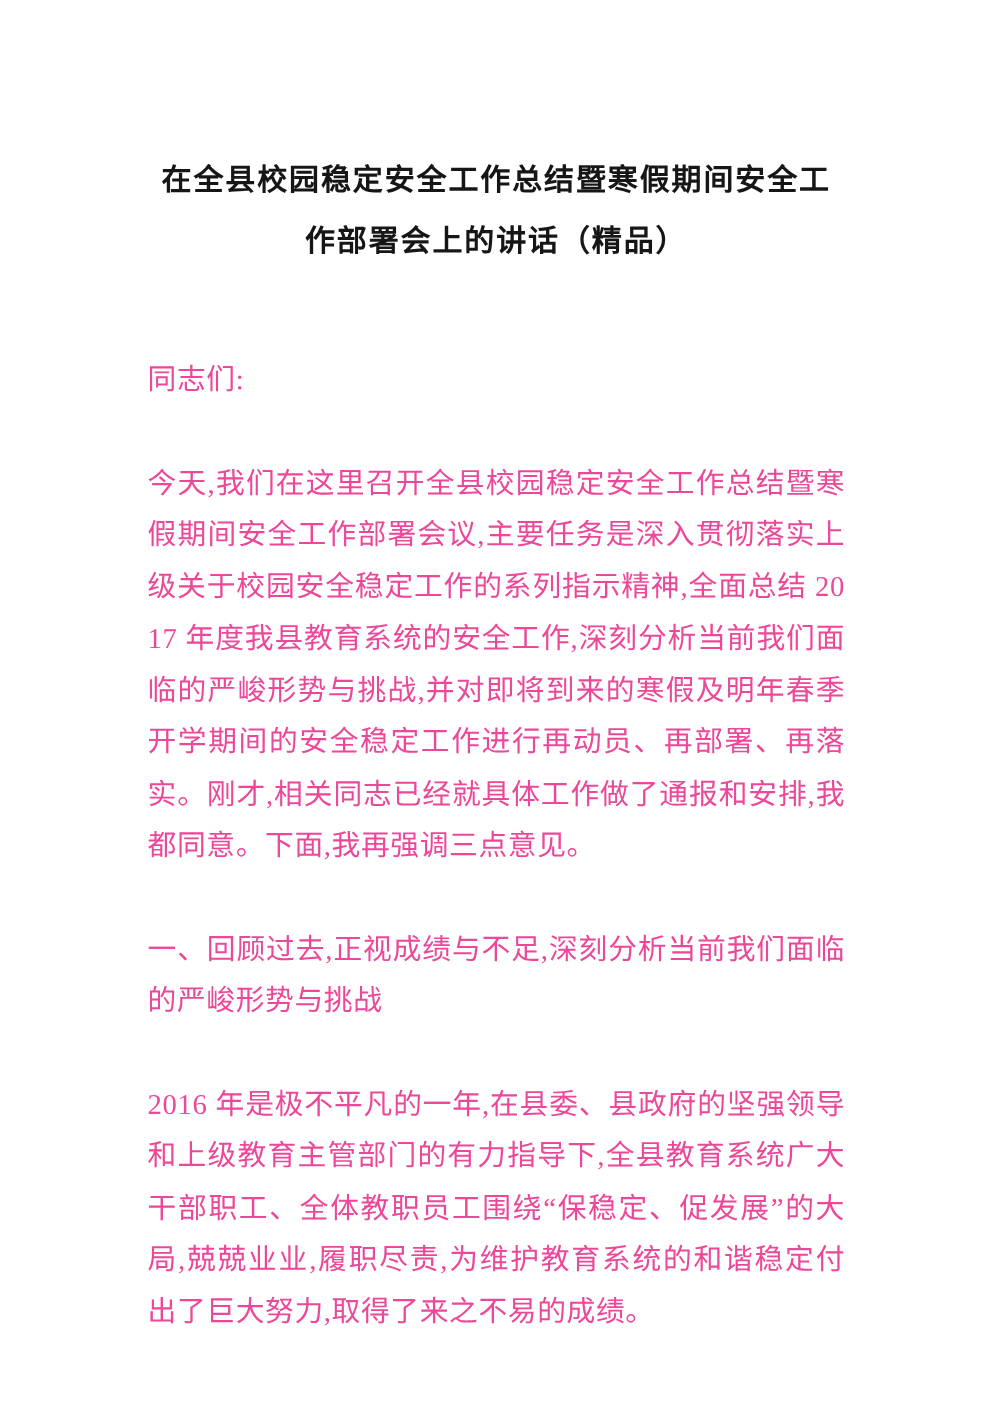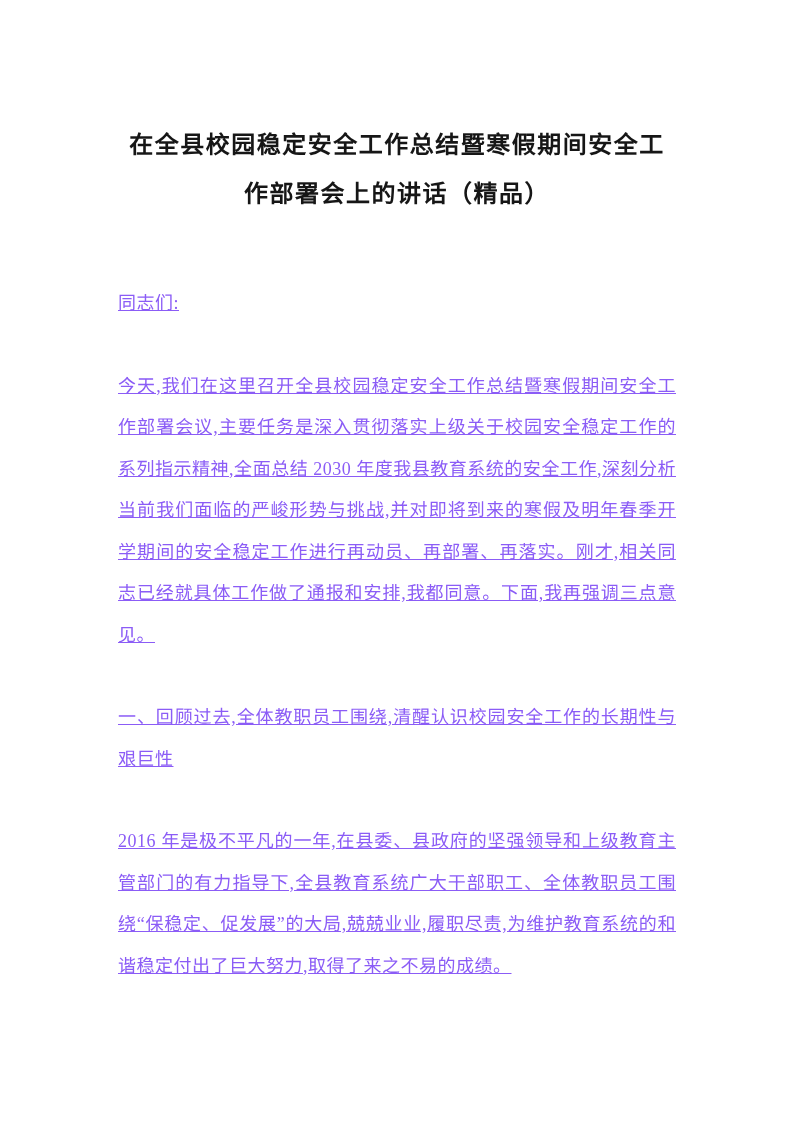--- a/index.html
+++ b/index.html
@@ -22,37 +22,36 @@
     margin: 0 0 64px 0;
     font-size: 24px;
     font-weight: bold;
     line-height: 49px;
     letter-spacing: 1.5px;
     text-align: center;
     color: #161616;
   }
   .doc-body p.para {
     margin: 41px 0;
-    font-size: 18px;
+    font-size: 23px;
     line-height: 41.5px;
     letter-spacing: 0.5px;
     text-align: justify;
     text-justify: inter-character;
     word-break: break-all;
-    color: #8b5cf6;
-    text-decoration: underline;
+    color: #ec4899;
   }
   .doc-body p.para:first-child {
     margin-top: 0;
   }
 </style>
 </head>
 <body>
 
 <div class="page">
   <h1 class="doc-title">在全县校园稳定安全工作总结暨寒假期间安全工作部署会上的讲话（精品）</h1>
   <div class="doc-body">
       <p class="para">同志们:</p>
-      <p class="para">今天,我们在这里召开全县校园稳定安全工作总结暨寒假期间安全工作部署会议,主要任务是深入贯彻落实上级关于校园安全稳定工作的系列指示精神,全面总结 2030 年度我县教育系统的安全工作,深刻分析当前我们面临的严峻形势与挑战,并对即将到来的寒假及明年春季开学期间的安全稳定工作进行再动员、再部署、再落实。刚才,相关同志已经就具体工作做了通报和安排,我都同意。下面,我再强调三点意见。</p>
-      <p class="para">一、回顾过去,全体教职员工围绕,清醒认识校园安全工作的长期性与艰巨性</p>
+      <p class="para">今天,我们在这里召开全县校园稳定安全工作总结暨寒假期间安全工作部署会议,主要任务是深入贯彻落实上级关于校园安全稳定工作的系列指示精神,全面总结 2017 年度我县教育系统的安全工作,深刻分析当前我们面临的严峻形势与挑战,并对即将到来的寒假及明年春季开学期间的安全稳定工作进行再动员、再部署、再落实。刚才,相关同志已经就具体工作做了通报和安排,我都同意。下面,我再强调三点意见。</p>
+      <p class="para">一、回顾过去,正视成绩与不足,深刻分析当前我们面临的严峻形势与挑战</p>
       <p class="para">2016 年是极不平凡的一年,在县委、县政府的坚强领导和上级教育主管部门的有力指导下,全县教育系统广大干部职工、全体教职员工围绕“保稳定、促发展”的大局,兢兢业业,履职尽责,为维护教育系统的和谐稳定付出了巨大努力,取得了来之不易的成绩。</p>
     </div>
 </div>
 
 </body></html>

